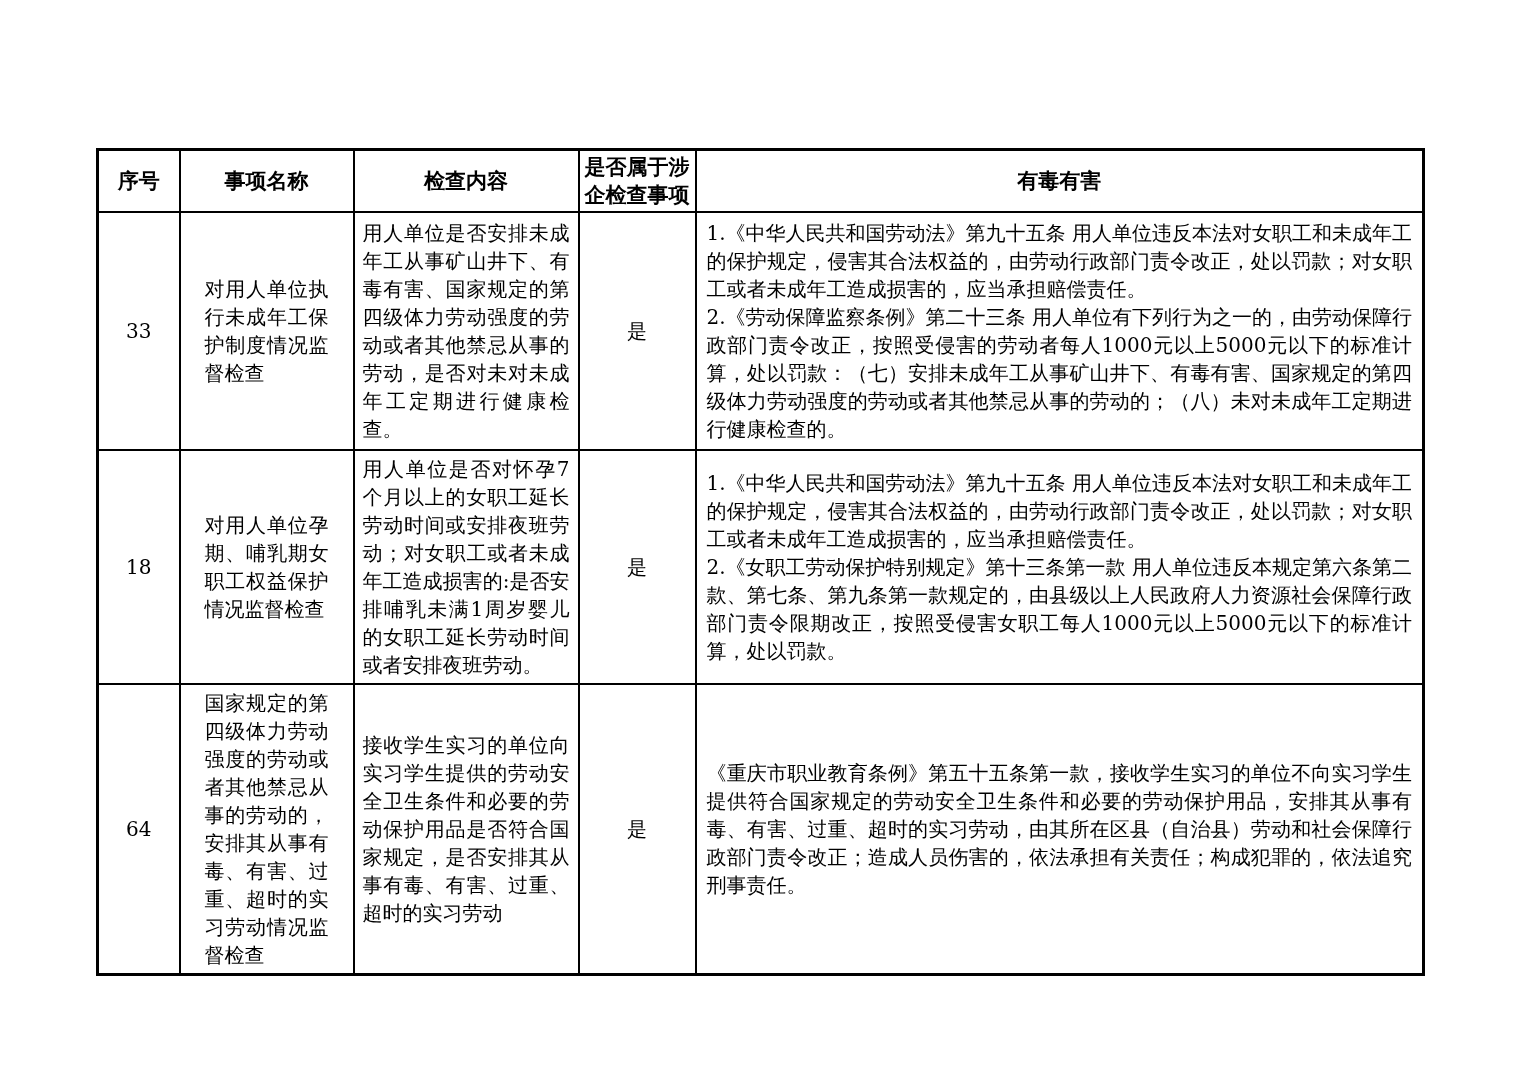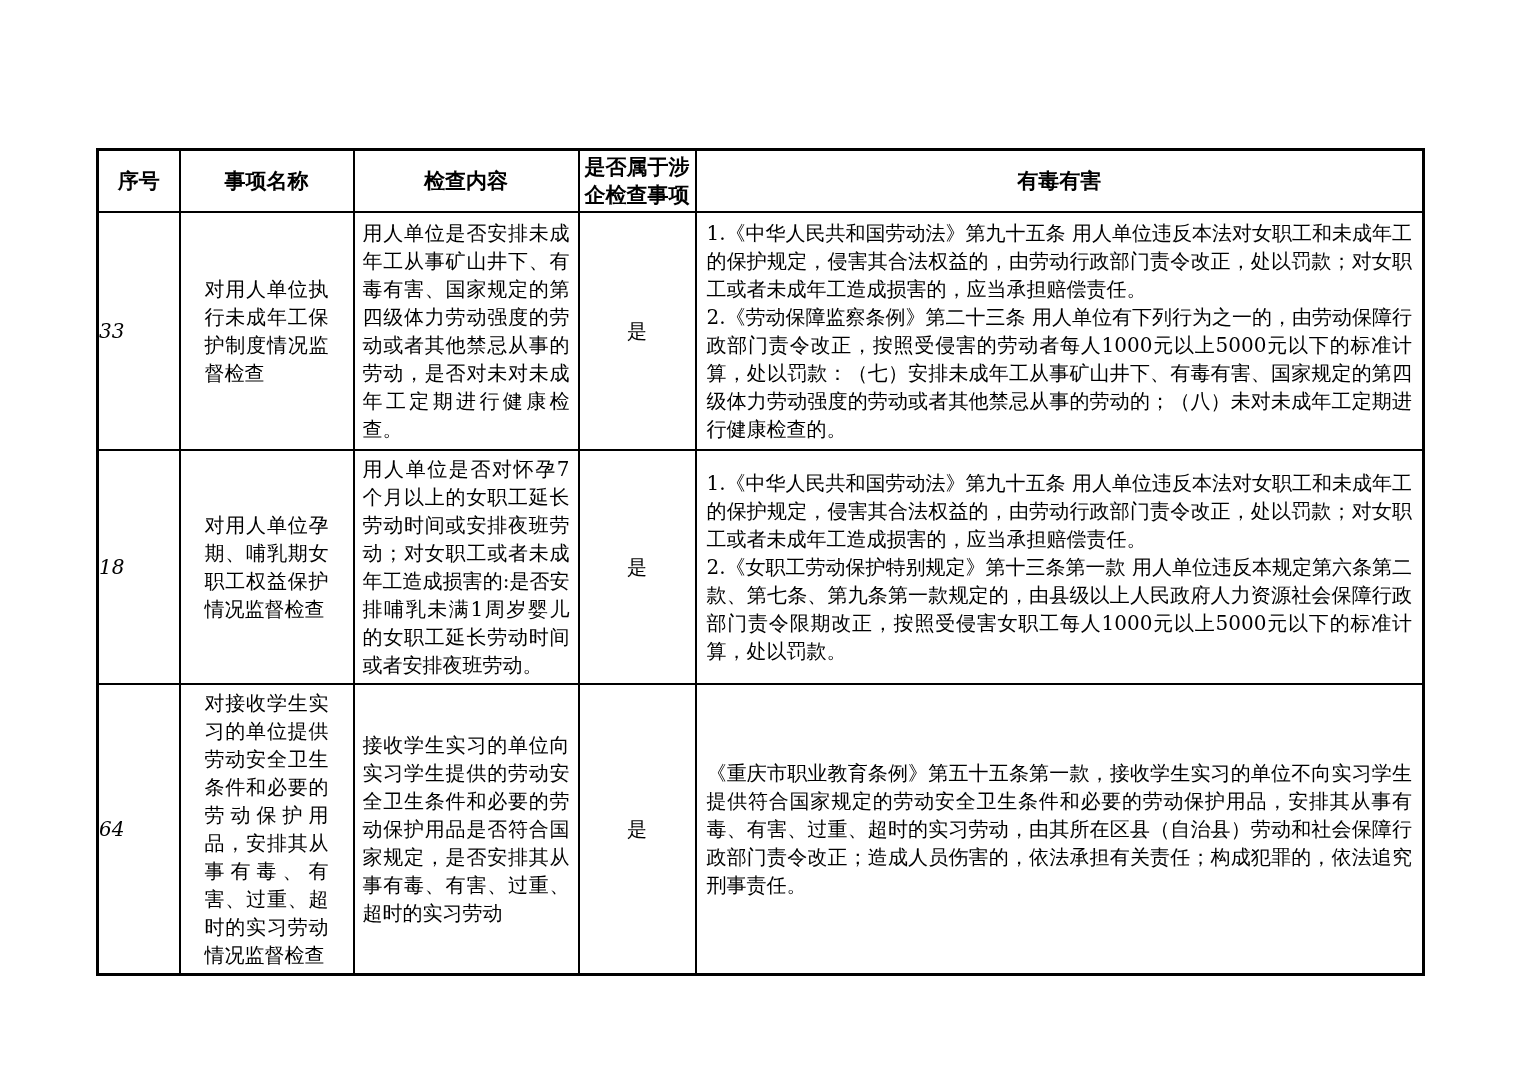--- a/index.html
+++ b/index.html
@@ -43,21 +43,21 @@
   }
   .grid td {
     font-size: 20px;
     line-height: 28px;
   }
   tr.r-header { height: 60px; }
   tr.r0 { height: 228px; }
   tr.r1 { height: 232px; }
   tr.r2 { height: 250px; }
 
-  td.c-seq  { text-align: left; font-style: italic; }
+  td.c-seq  { text-align: center; }
   td.c-name {
     text-align: justify;
     text-justify: inter-character;
     padding: 4px 24px;
   }
   td.c-content {
     text-align: justify;
     text-justify: inter-character;
     padding: 4px 8px;
   }
@@ -112,21 +112,21 @@
         <td class="c-name">对用人单位孕期、哺乳期女职工权益保护情况监督检查</td>
         <td class="c-content">用人单位是否对怀孕7个月以上的女职工延长劳动时间或安排夜班劳动；对女职工或者未成年工造成损害的:是否安排哺乳未满1周岁婴儿的女职工延长劳动时间或者安排夜班劳动。</td>
         <td class="c-flag">是</td>
         <td class="c-legal">
           <p>1.《中华人民共和国劳动法》第九十五条 用人单位违反本法对女职工和未成年工的保护规定，侵害其合法权益的，由劳动行政部门责令改正，处以罚款；对女职工或者未成年工造成损害的，应当承担赔偿责任。</p>
           <p>2.《女职工劳动保护特别规定》第十三条第一款 用人单位违反本规定第六条第二款、第七条、第九条第一款规定的，由县级以上人民政府人力资源社会保障行政部门责令限期改正，按照受侵害女职工每人1000元以上5000元以下的标准计算，处以罚款。</p>
         </td>
       </tr>
       <tr class="r2">
         <td class="c-seq">64</td>
-        <td class="c-name">对接收学生实习的单位提供劳动安全卫生条件和必要的劳动保护用品，安排其从事有毒、有害、过重、超时的实习劳动情况监督检查</td>
+        <td class="c-name">国家规定的第四级体力劳动强度的劳动或者其他禁忌从事的劳动的，安排其从事有毒、有害、过重、超时的实习劳动情况监督检查</td>
         <td class="c-content">接收学生实习的单位向实习学生提供的劳动安全卫生条件和必要的劳动保护用品是否符合国家规定，是否安排其从事有毒、有害、过重、超时的实习劳动</td>
         <td class="c-flag">是</td>
         <td class="c-legal">
           <p>《重庆市职业教育条例》第五十五条第一款，接收学生实习的单位不向实习学生提供符合国家规定的劳动安全卫生条件和必要的劳动保护用品，安排其从事有毒、有害、过重、超时的实习劳动，由其所在区县（自治县）劳动和社会保障行政部门责令改正；造成人员伤害的，依法承担有关责任；构成犯罪的，依法追究刑事责任。</p>
         </td>
       </tr>
     </tbody>
   </table>
 </div>
 

